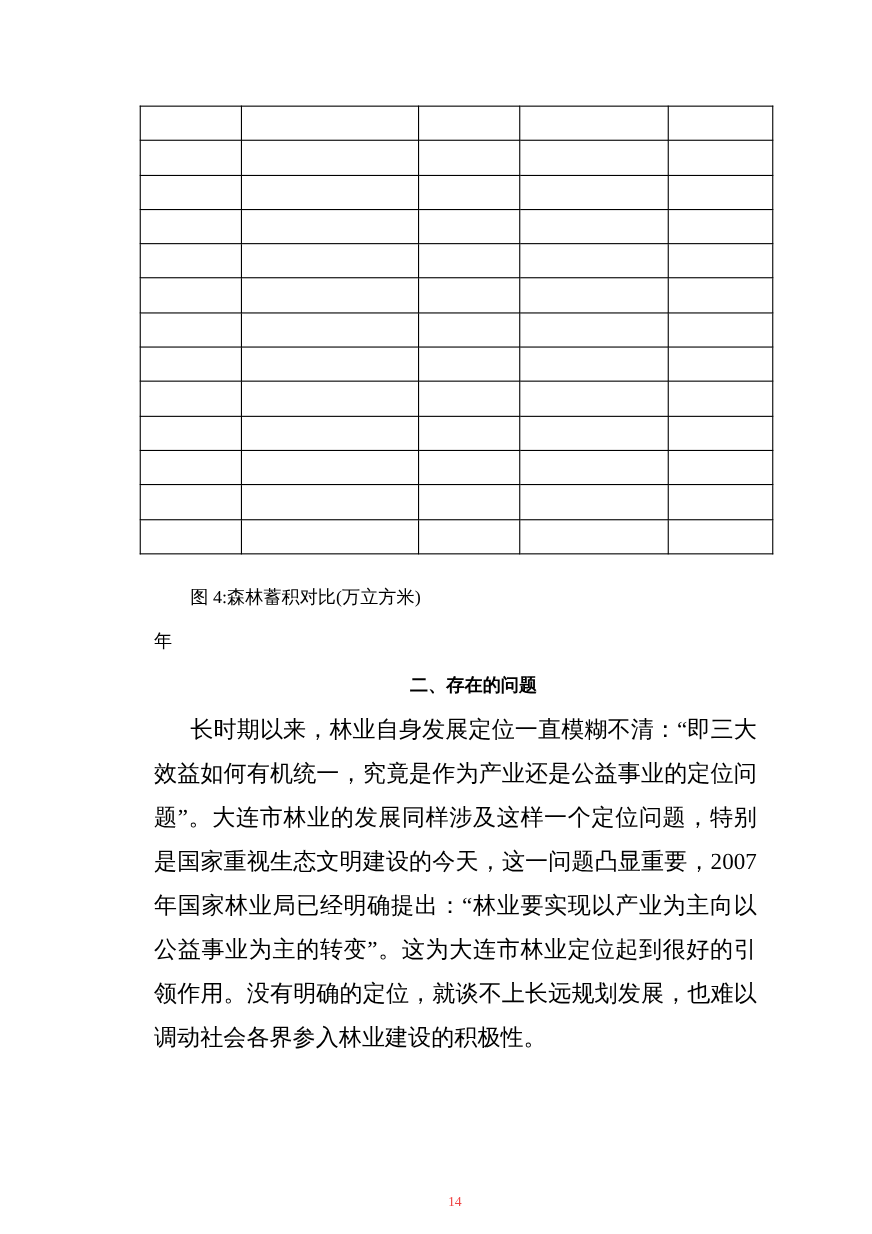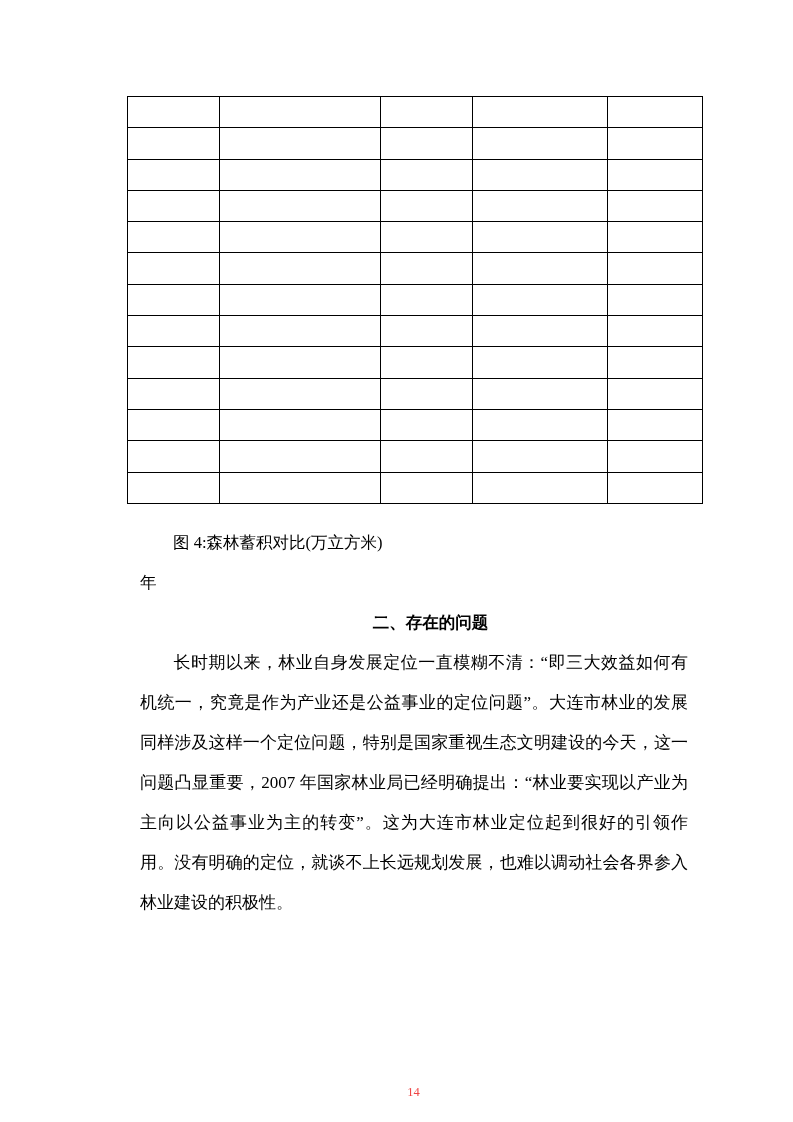--- a/index.html
+++ b/index.html
@@ -63,21 +63,21 @@
     letter-spacing: 0px;
   }
   .indent2 {
     padding-left: 33px;
   }
   .bold {
     font-weight: bold;
     text-align: center;
   }
   .para {
-    font-size: 17px;
+    font-size: 21px;
     line-height: 40px;
     text-align: justify;
     text-justify: inter-ideograph;
   }
   .para-indent {
     display: inline-block;
     width: 33px;
   }
 
   

